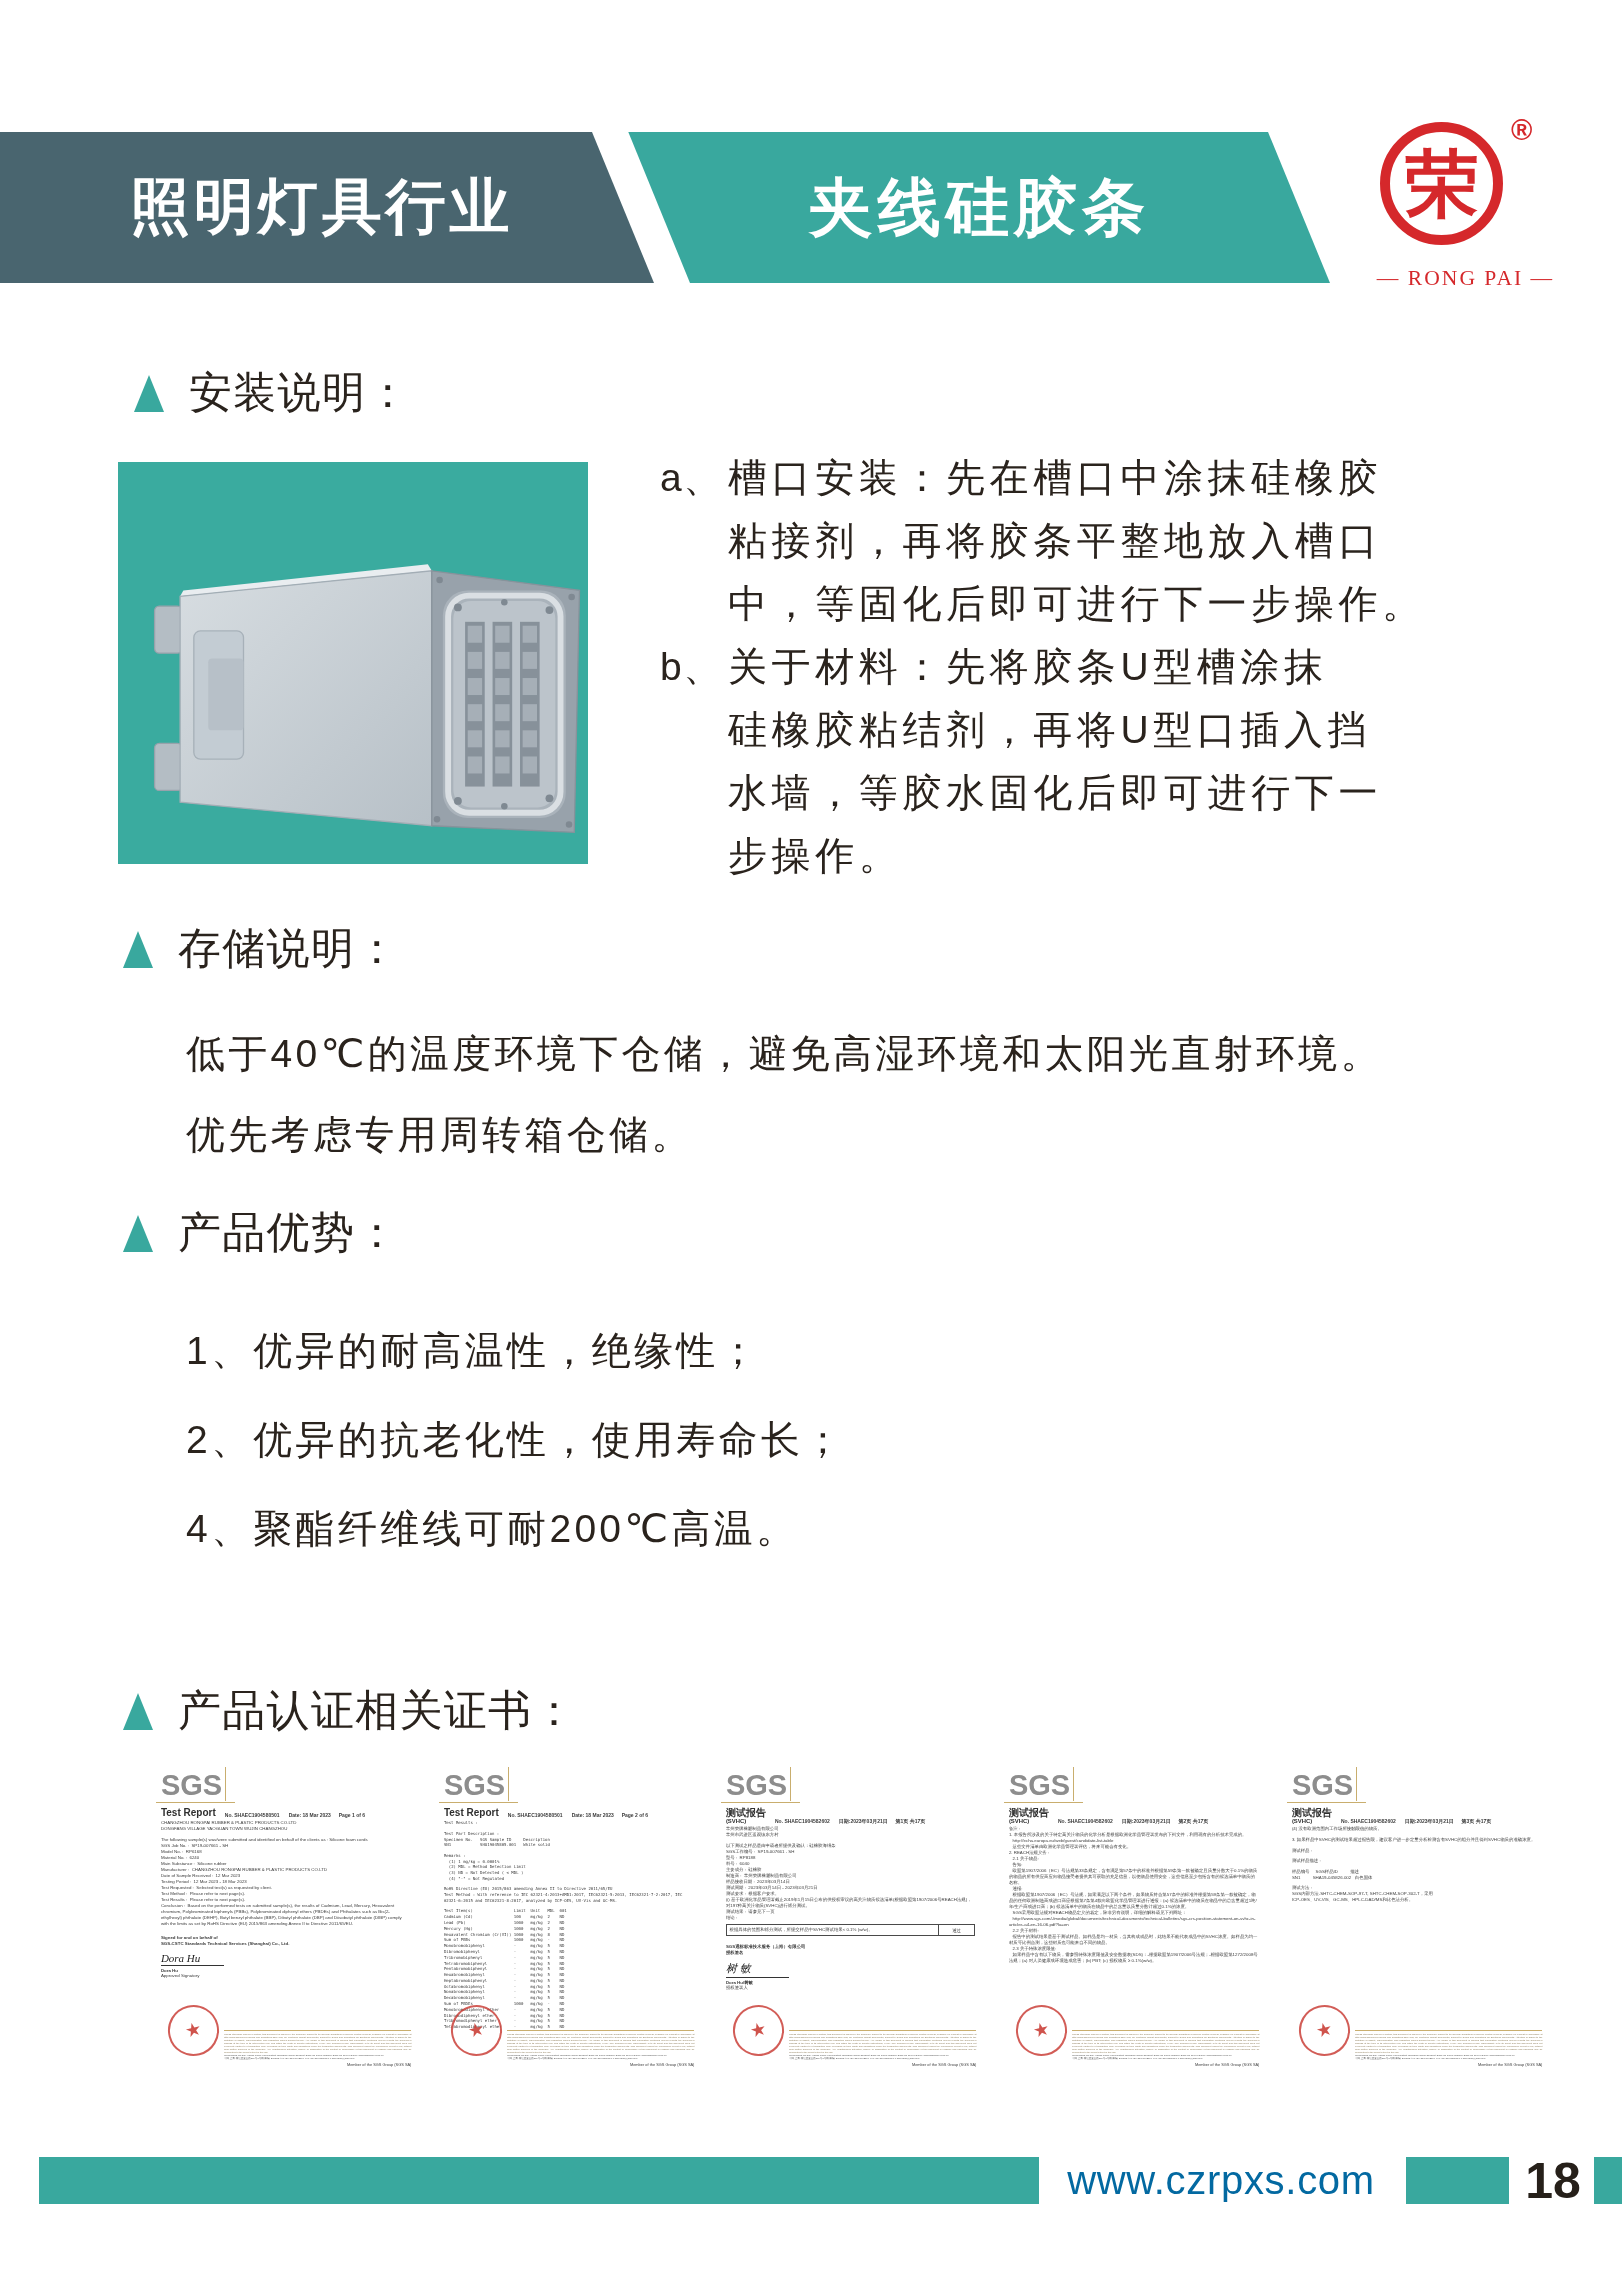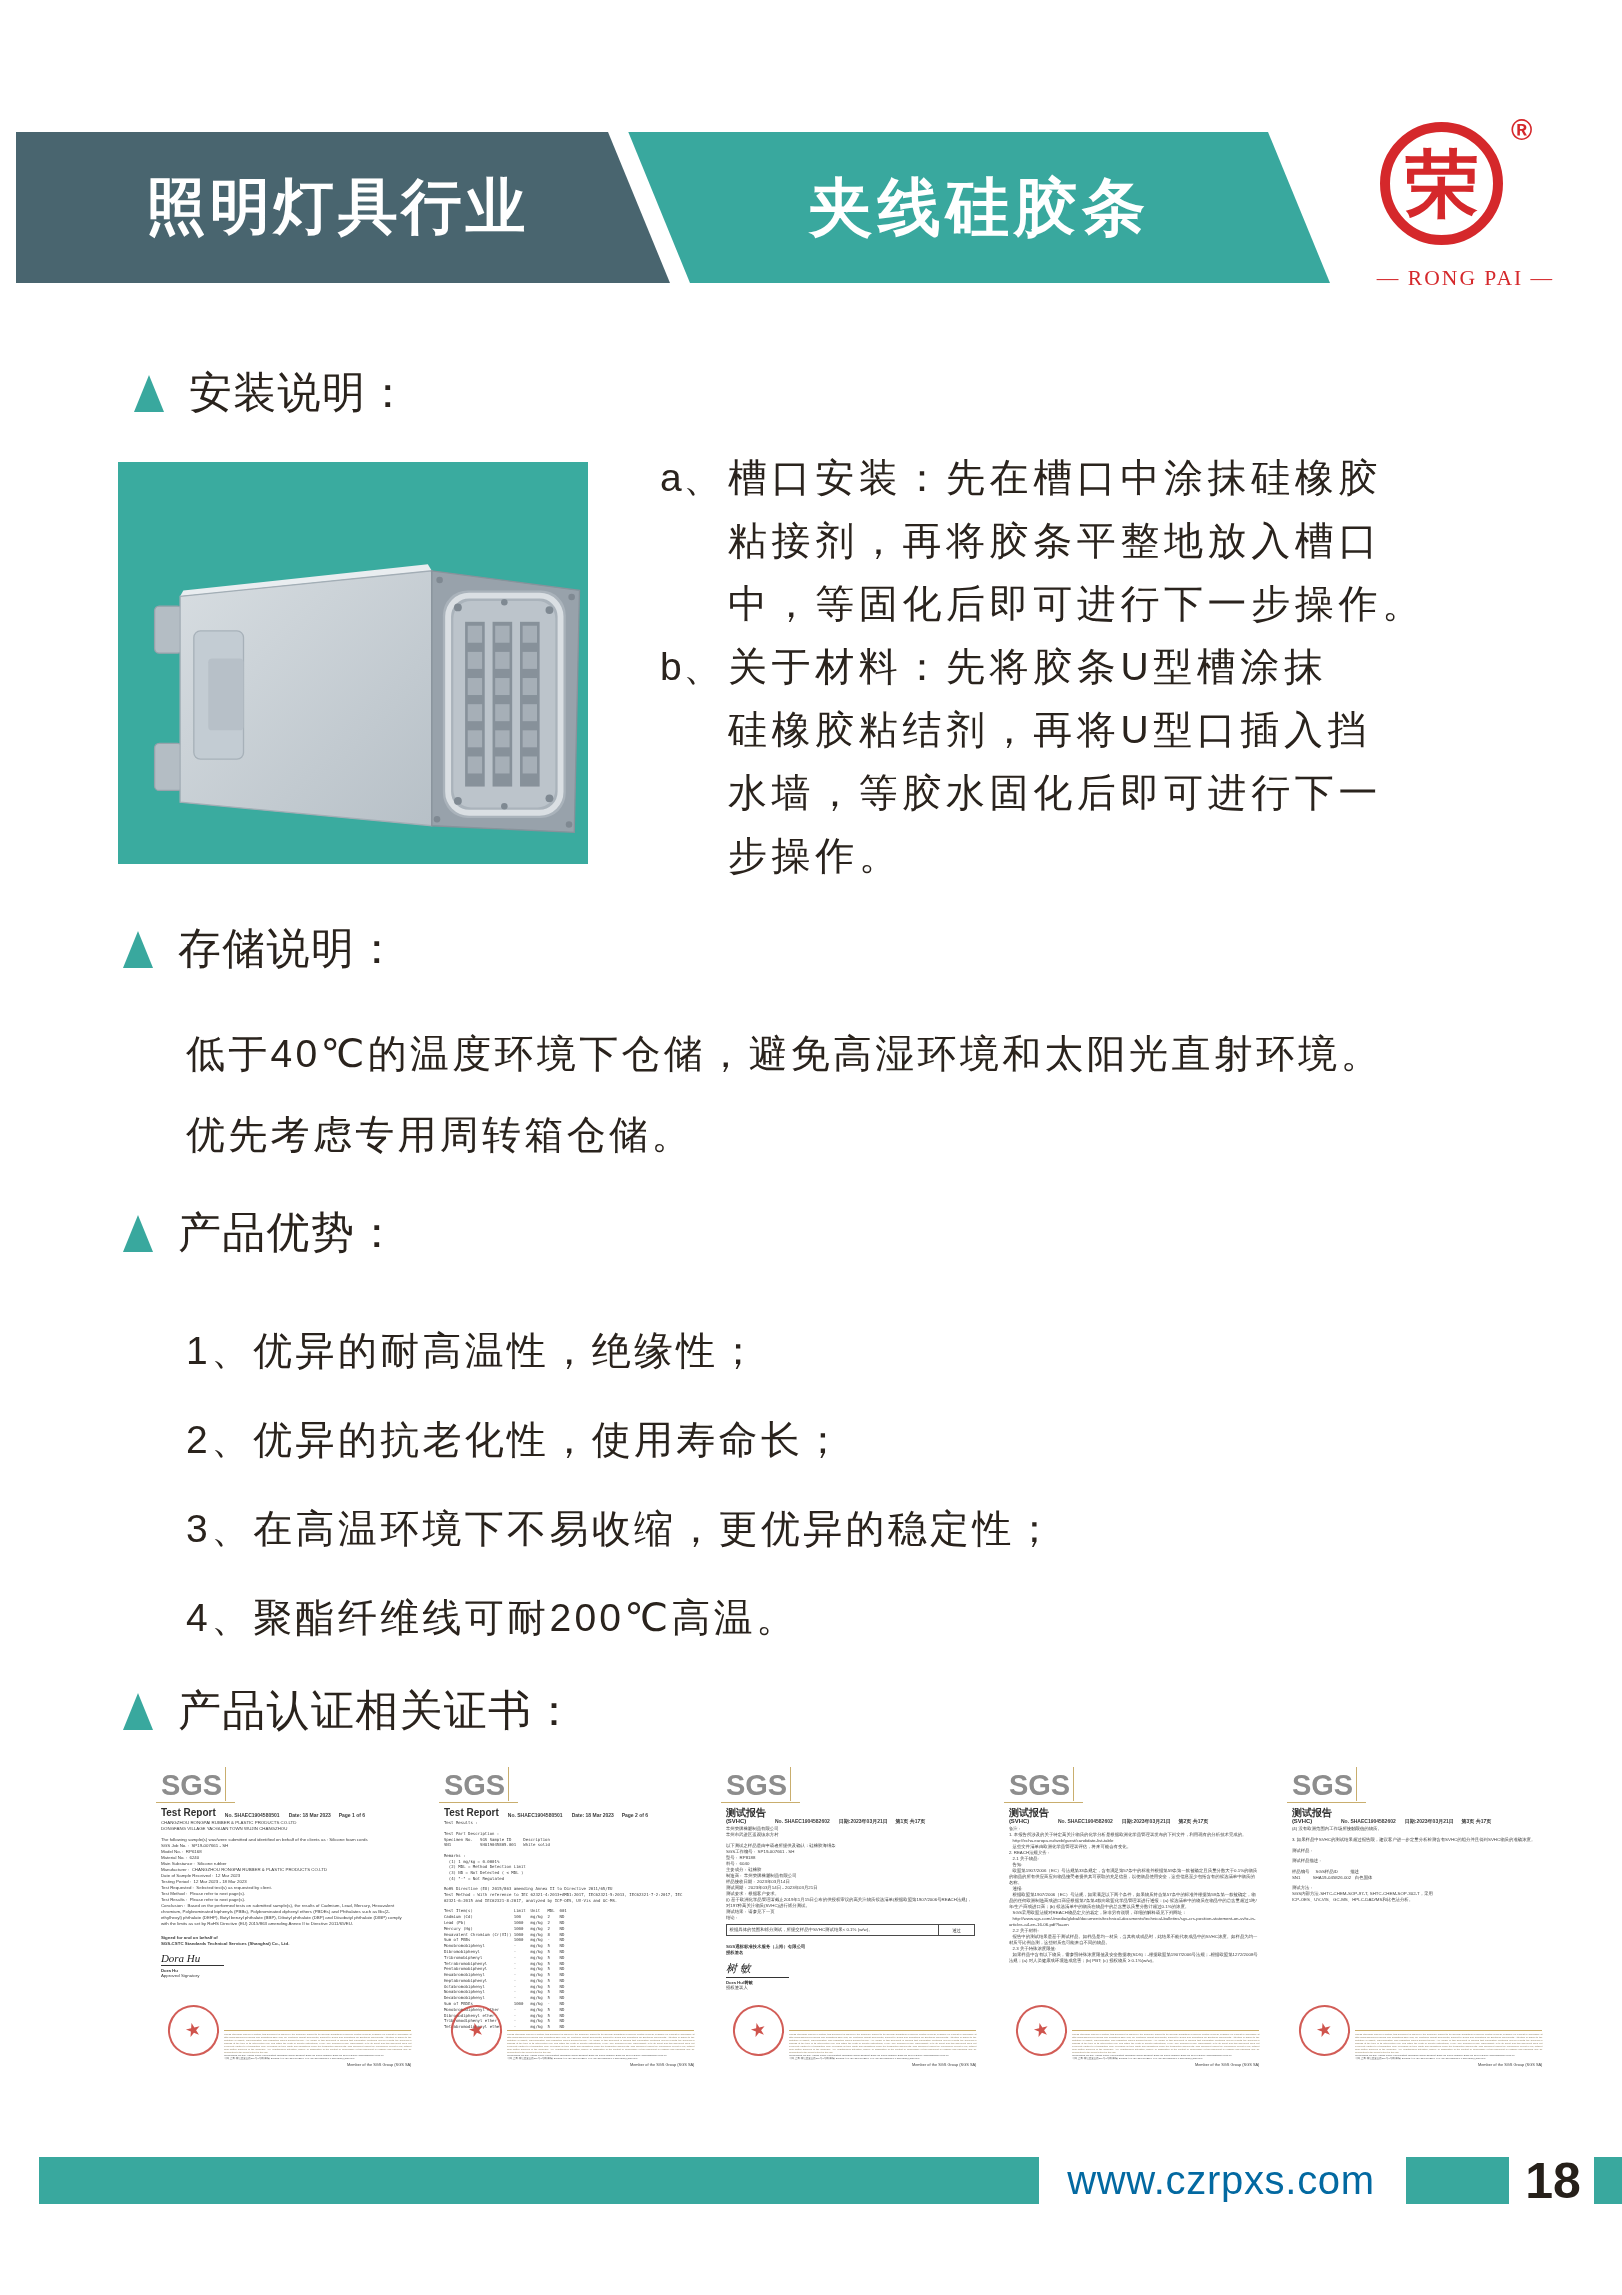--- a/index.html
+++ b/index.html
@@ -2,21 +2,21 @@
 <html style="font-size:10.5px"><head>
 <meta charset="utf-8">
 <style>
   html,body{margin:0;padding:0;background:#e8e8e8;}
   #page{
     position:relative;width:1623px;height:2295px;background:#ffffff;overflow:hidden;
     font-family:"Liberation Sans","DejaVu Sans",sans-serif;color:#2a231d;
   }
   
   .band{position:absolute;top:132px;height:151px;}
-  .band-dark{left:16px;width:654px;background:#49656f;
+  .band-dark{left:0;width:654px;background:#49656f;
     -webkit-clip-path:polygon(0 0,592px 0,654px 100%,0 100%);
     clip-path:polygon(0 0,592px 0,654px 100%,0 100%);}
   .band-dark .band-label{position:absolute;left:130px;top:0;height:100%;display:flex;align-items:center;
     font-size:60px;font-weight:700;color:#fff;letter-spacing:3.9px;white-space:nowrap;}
   .band-teal{left:625px;width:710px;background:#39a89e;
     -webkit-clip-path:polygon(3.3px 0,643px 0,705px 100%,65px 100%);
     clip-path:polygon(3.3px 0,643px 0,705px 100%,65px 100%);}
   .band-teal .band-label{position:absolute;left:0;top:0;width:100%;height:100%;display:flex;align-items:center;justify-content:center;
     font-size:63px;font-weight:700;color:#fff;letter-spacing:5.2px;white-space:nowrap;}
   .logo{position:absolute;left:1364px;top:110px;width:203px;height:190px;color:#d5282b;}
@@ -218,21 +218,20 @@
     </div>
 
   <div class="sec-head" style="left:123px;top:1204px;">
     <span class="tri"></span>
     <span>产品优势：</span>
   </div>
   <div class="adv-lines">
 
   <div>1、优异的耐高温性，绝缘性；</div>
       <div>2、优异的抗老化性，使用寿命长；</div>
-      <div>3、在高温环境下不易收缩，更优异的稳定性；</div>
       <div>4、聚酯纤维线可耐200℃高温。</div>
     </div>
 
   <div class="sec-head" style="left:123px;top:1682px;">
     <span class="tri"></span>
     <span>产品认证相关证书：</span>
   </div>
 
   <div class="cert" style="left:157px;">
     <div class="sgs">SGS</div>

